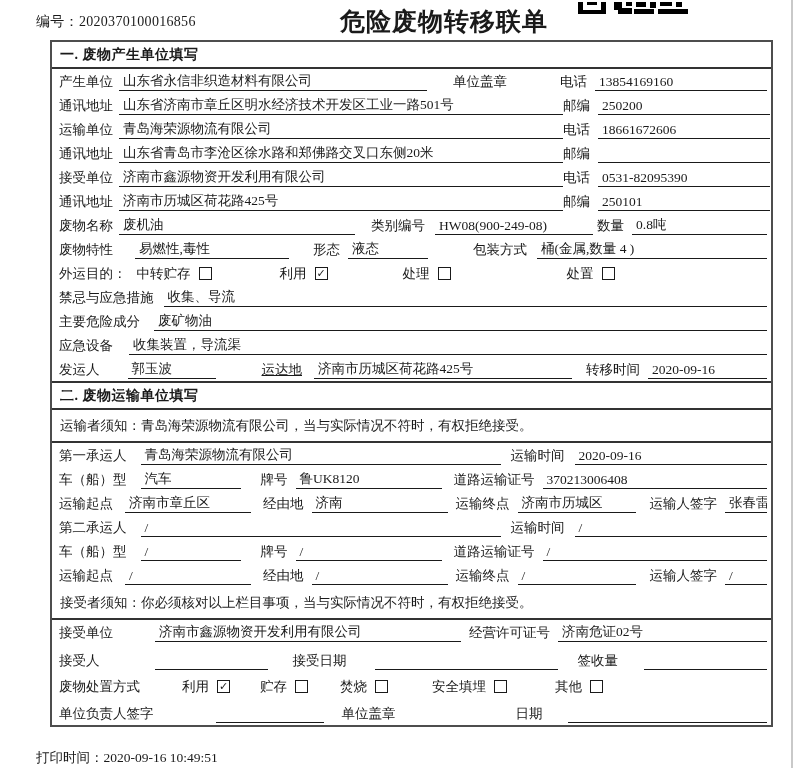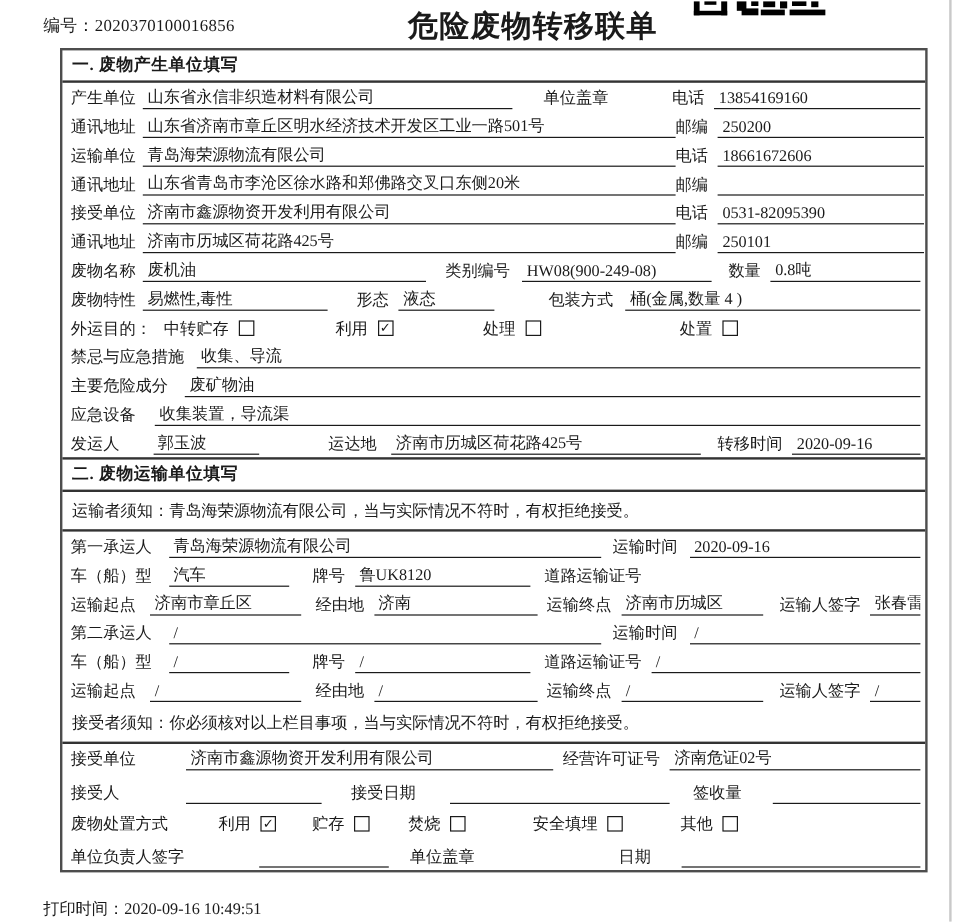--- a/index.html
+++ b/index.html
@@ -110,27 +110,27 @@
     <span class="sp"></span>
     <span class="lb" style="margin-right:8px;">邮编</span>
     <span class="u" style="width:164px;">250101</span>
   </div>
 
   <div class="row">
     <span class="lb">废物名称</span>
     <span class="u" style="width:228px;margin-left:6px;">废机油</span>
     <span class="lb" style="margin-left:16px;margin-right:10px;">类别编号</span>
     <span class="u" style="width:150px;">HW08(900-249-08)</span>
-    <span class="lb" style="margin-left:14px;margin-right:8px;">数量</span>
+    <span class="lb" style="margin-left:4px;margin-right:8px;">数量</span>
     <span class="u gr">0.8吨</span>
   </div>
 
   <div class="row">
     <span class="lb">废物特性</span>
-    <span class="u" style="width:146px;margin-left:6px;">易燃性,毒性</span>
+    <span class="u" style="width:146px;margin-left:22px;">易燃性,毒性</span>
     <span class="lb" style="margin-left:24px;margin-right:8px;">形态</span>
     <span class="u" style="width:72px;">液态</span>
     <span class="lb" style="margin-left:45px;margin-right:10px;">包装方式</span>
     <span class="u gr">桶(金属,数量 4 )</span>
   </div>
 
   <div class="row">
     <span class="lb">外运目的：</span>
     <span class="lb" style="margin-left:10px;">中转贮存</span>
     <span class="cb"></span>
@@ -153,21 +153,21 @@
   </div>
 
   <div class="row">
     <span class="lb">应急设备</span>
     <span class="u gr" style="margin-left:16px;">收集装置，导流渠</span>
   </div>
 
   <div class="row">
     <span class="lb">发运人</span>
     <span class="u" style="width:80px;margin-left:28px;">郭玉波</span>
-    <span class="lb" style="margin-left:58px;">运达地</span>
+    <span class="lb" style="margin-left:46px;text-decoration:underline;">运达地</span>
     <span class="u" style="width:250px;margin-left:12px;">济南市历城区荷花路425号</span>
     <span class="lb" style="margin-left:14px;margin-right:8px;">转移时间</span>
     <span class="u gr">2020-09-16</span>
   </div>
 
   <div class="sec-h mid">二. 废物运输单位填写</div>
   <div class="note-row">运输者须知：青岛海荣源物流有限公司，当与实际情况不符时，有权拒绝接受。</div>
 
   <div class="row">
     <span class="lb">第一承运人</span>
@@ -175,20 +175,21 @@
     <span class="lb" style="margin-left:10px;margin-right:10px;">运输时间</span>
     <span class="u gr">2020-09-16</span>
   </div>
 
   <div class="row">
     <span class="lb">车（船）型</span>
     <span class="u" style="width:92px;margin-left:14px;">汽车</span>
     <span class="lb" style="margin-left:20px;margin-right:8px;">牌号</span>
     <span class="u" style="width:138px;">鲁UK8120</span>
     <span class="lb" style="margin-left:12px;margin-right:8px;">道路运输证号</span>
+    <span class="u gr">370213006408</span>
   </div>
 
   <div class="row">
     <span class="lb">运输起点</span>
     <span class="u" style="width:118px;margin-left:12px;">济南市章丘区</span>
     <span class="lb" style="margin-left:12px;margin-right:8px;">经由地</span>
     <span class="u" style="width:128px;">济南</span>
     <span class="lb" style="margin-left:8px;margin-right:8px;">运输终点</span>
     <span class="u" style="width:110px;">济南市历城区</span>
     <span class="lb" style="margin-left:14px;margin-right:8px;">运输人签字</span>
@@ -241,21 +242,21 @@
   </div>
 
   <div class="row" style="height:26px;">
     <span class="lb">废物处置方式</span>
     <span class="lb" style="margin-left:42px;">利用</span>
     <span class="cb">✓</span>
     <span class="lb" style="margin-left:30px;">贮存</span>
     <span class="cb"></span>
     <span class="lb" style="margin-left:32px;">焚烧</span>
     <span class="cb"></span>
-    <span class="lb" style="margin-left:56px;">安全填埋</span>
+    <span class="lb" style="margin-left:44px;">安全填埋</span>
     <span class="cb"></span>
     <span class="lb" style="margin-left:48px;">其他</span>
     <span class="cb"></span>
   </div>
 
   <div class="row" style="height:27px;">
     <span class="lb">单位负责人签字</span>
     <span class="u" style="width:100px;margin-left:62px;"></span>
     <span class="lb" style="margin-left:18px;">单位盖章</span>
     <span class="lb" style="margin-left:120px;margin-right:25px;">日期</span>

